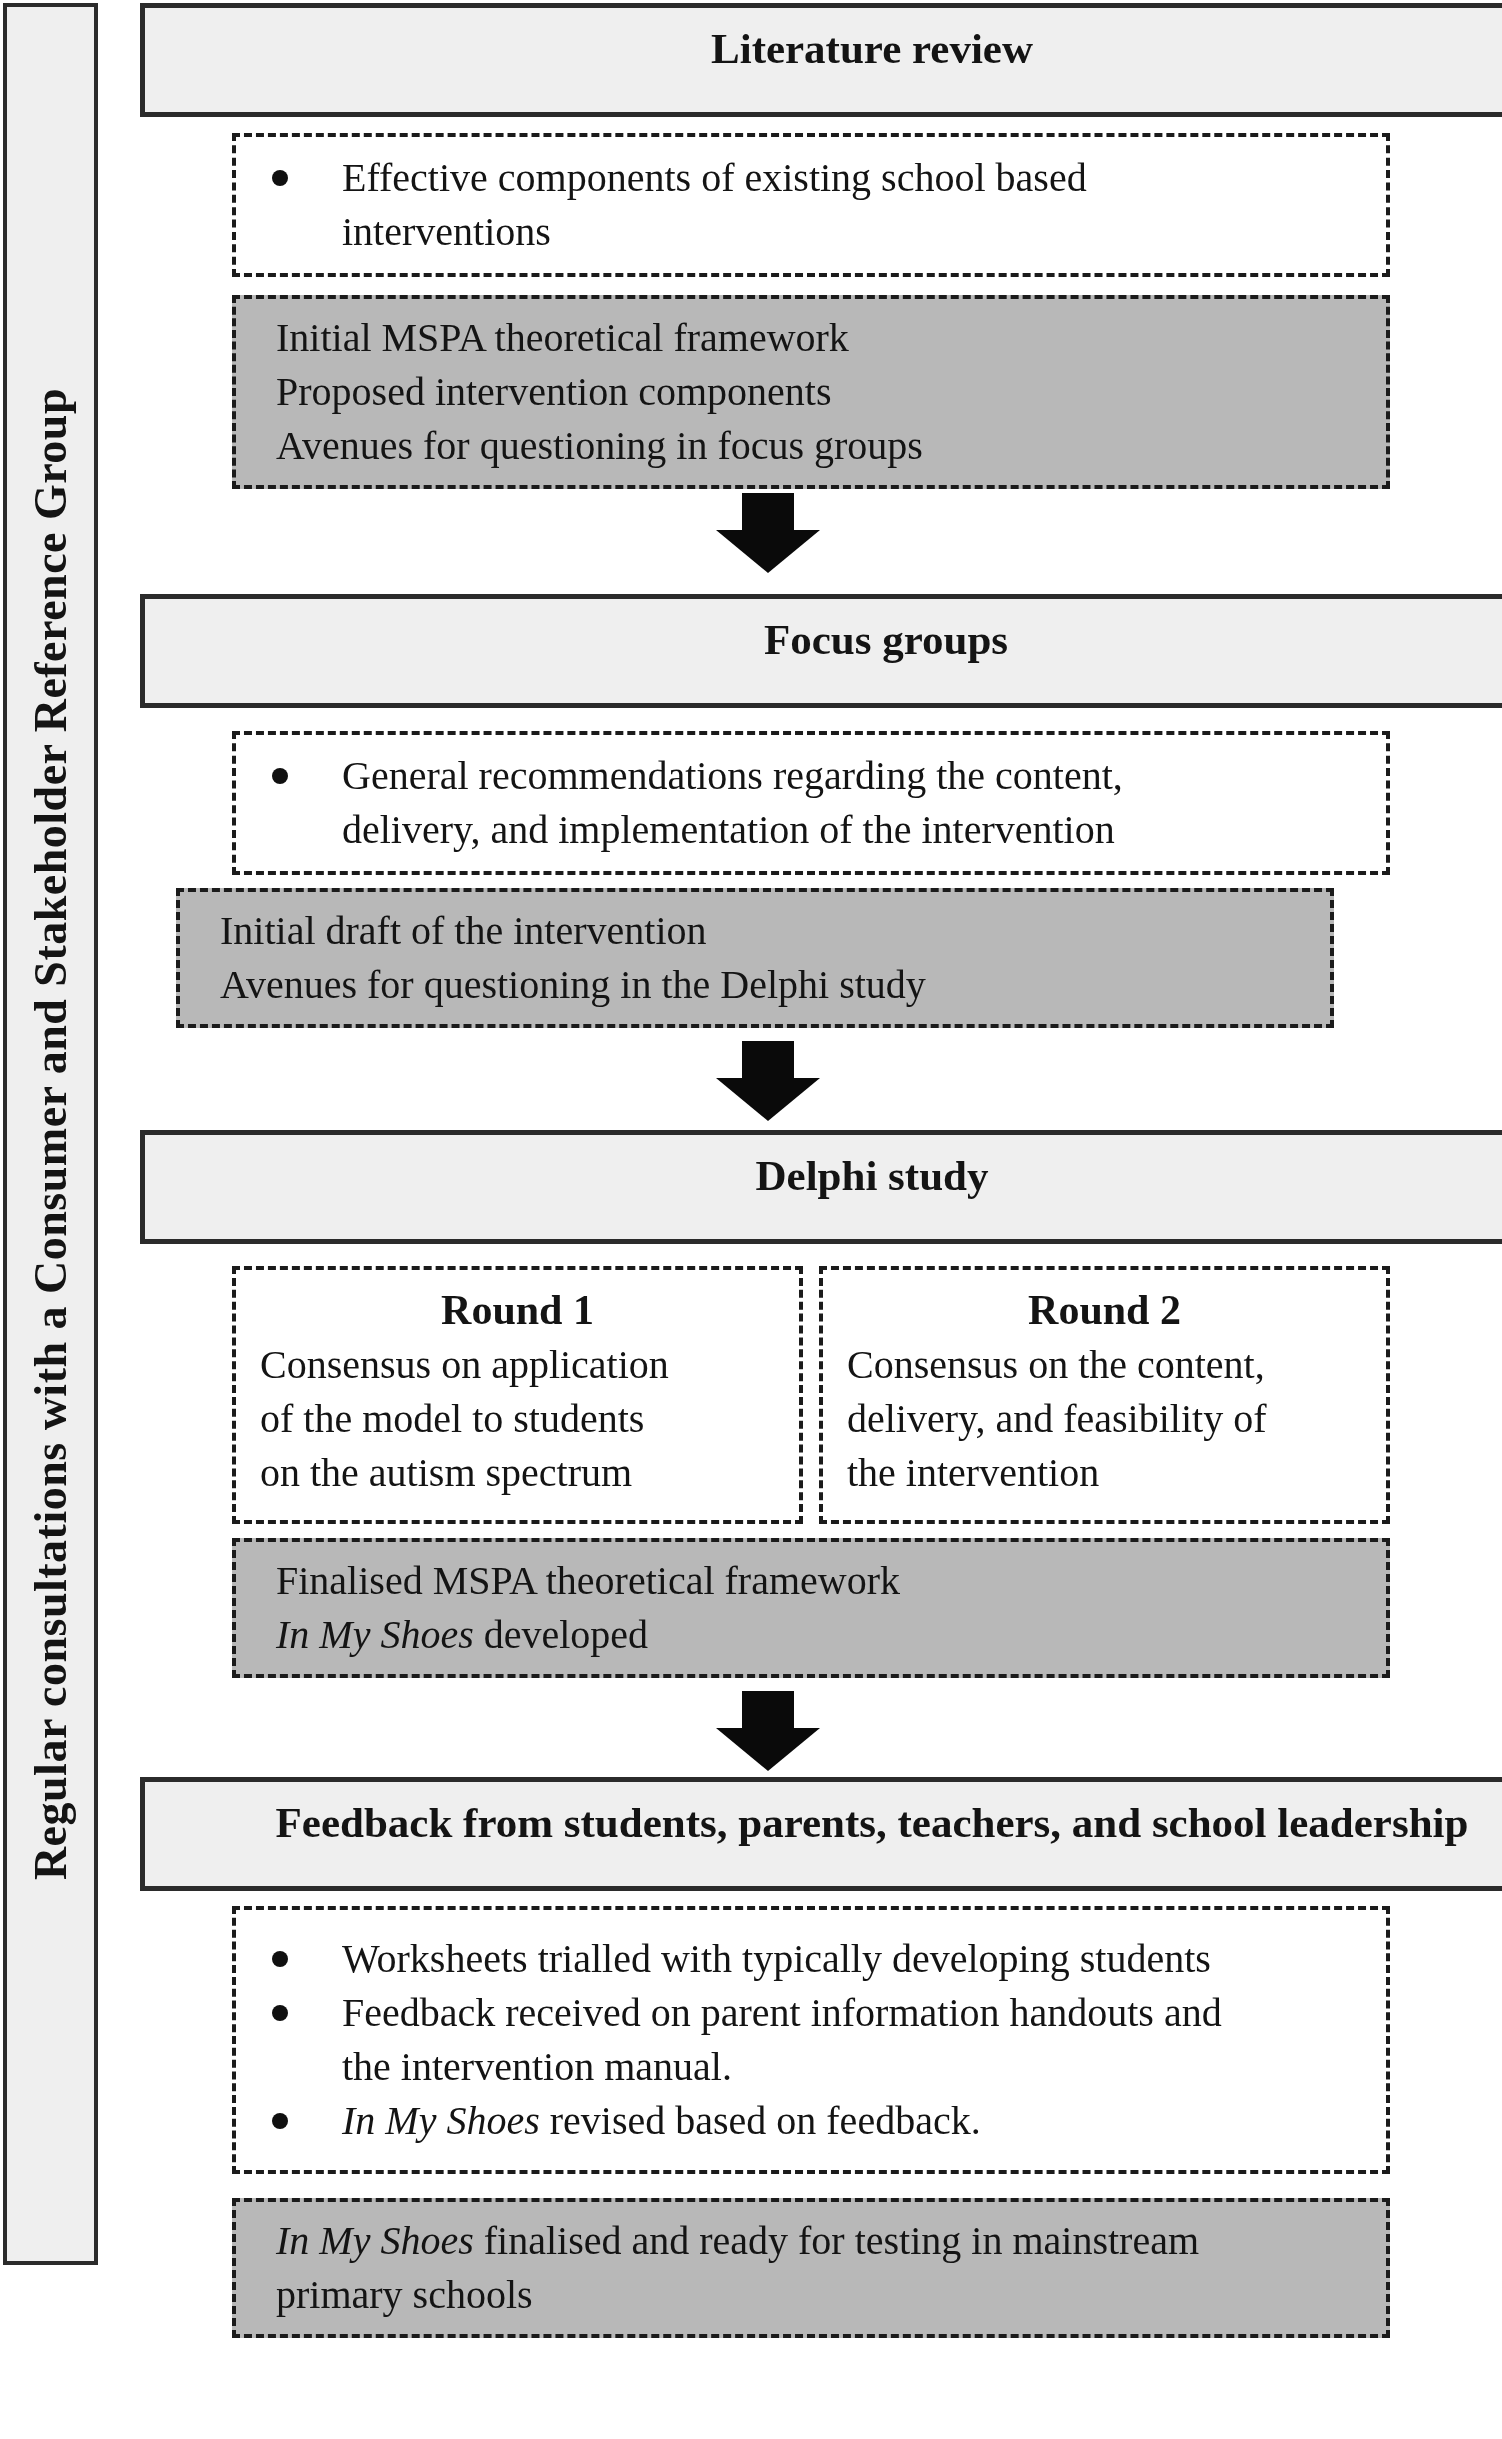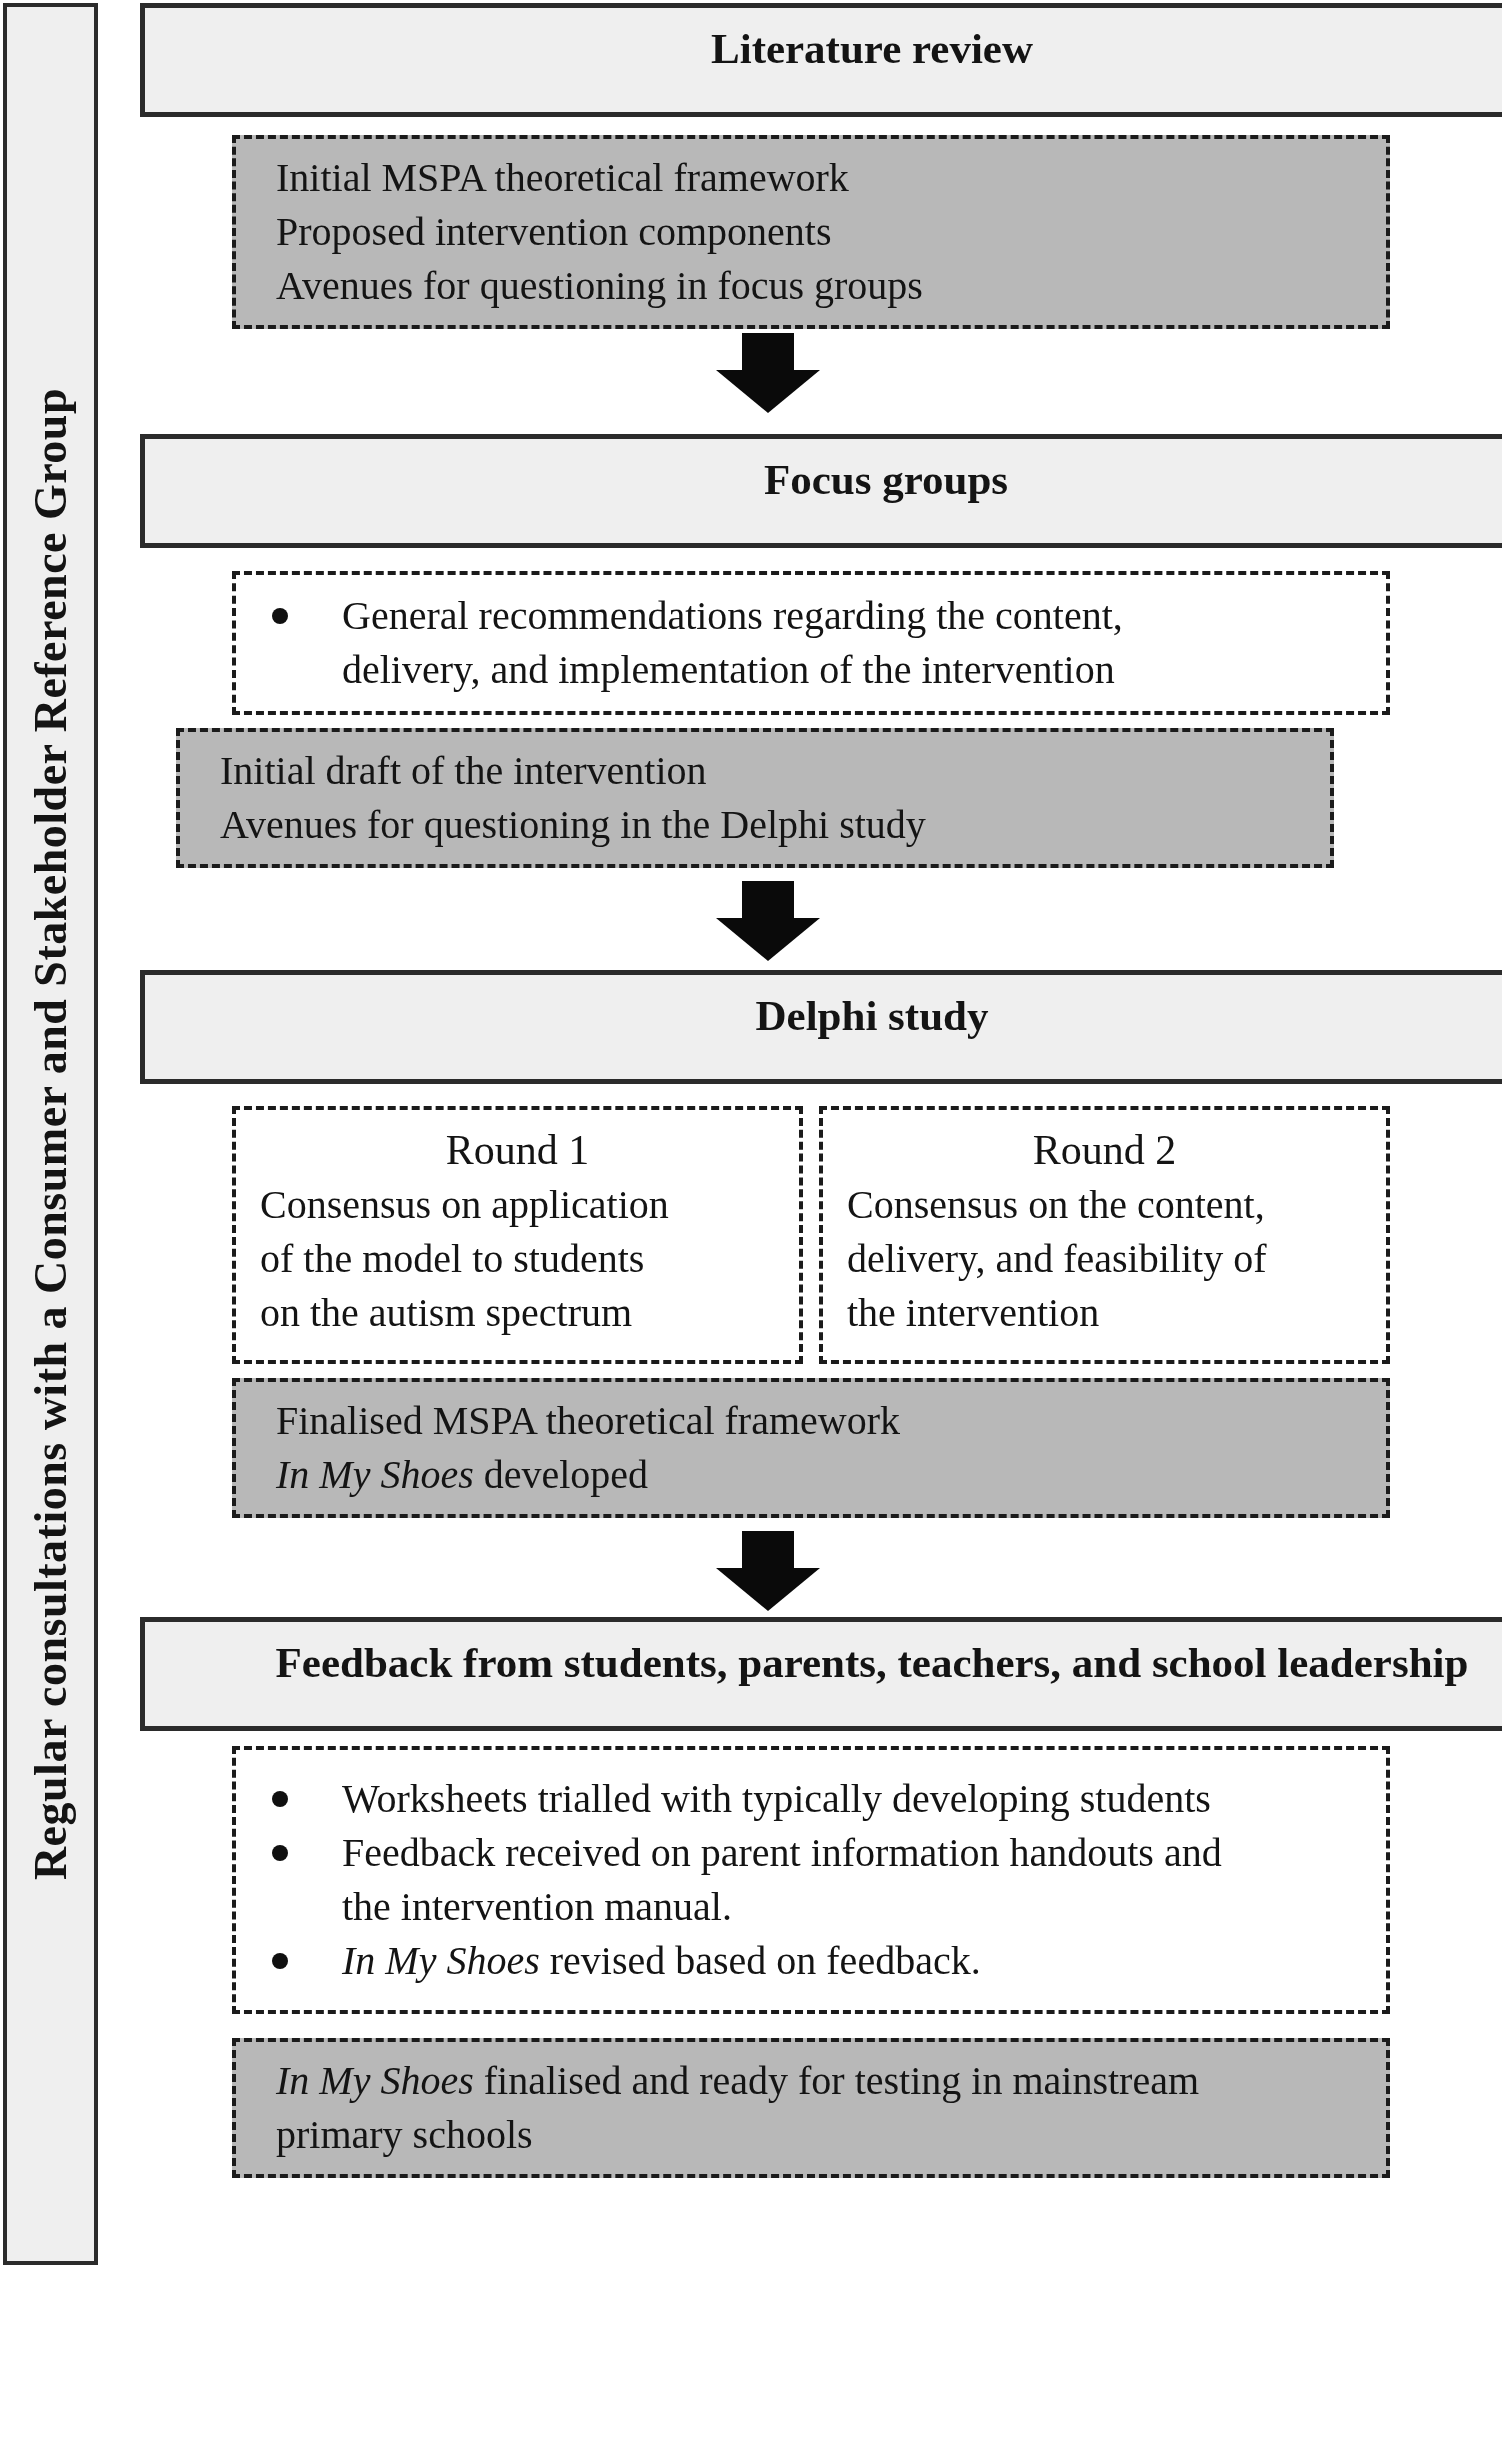--- a/index.html
+++ b/index.html
@@ -52,21 +52,21 @@
   .output-box{
     border:4px dashed #1b1b1b;background:var(--output-fill);
     padding:12px 28px 12px 40px;
   }
   .output-line{font-size:40px;line-height:54px;white-space:pre-line;}
   .round-row{display:flex;gap:16px;margin-left:92px;width:1158px;}
   .round-box{
     box-sizing:border-box;flex:1;height:258px;border:4px dashed #1b1b1b;background:#fff;
     padding:12px 24px;
   }
-  .round-title{text-align:center;font-weight:normal;font-size:42px;line-height:56px;}
+  .round-title{text-align:center;font-weight:bold;font-size:42px;line-height:56px;}
   .round-body{font-size:40px;line-height:54px;white-space:pre-line;}
   
   .arrow{align-self:flex-start;margin-left:576px;width:104px;}
   .arrow-shaft{width:52px;height:37px;background:var(--arrow);margin:0 auto;}
   .arrow-head{
     width:0;height:0;margin:0 auto;
     border-left:52px solid transparent;border-right:52px solid transparent;
     border-top:43px solid var(--arrow);
   }
   
@@ -93,20 +93,27 @@
 
   <aside class="sidebar">
     <span class="sidebar-label">Regular consultations with a Consumer and Stakeholder Reference Group</span>
   </aside>
 
   <main class="main">
 
     <section id="sec1">
       <div class="header-box">
         <span>Literature review</span>
+      </div>
+      <div class="inner bullet-box">
+        <div class="bullet-row">
+          <span class="bullet-dot"></span>
+          <span class="bullet-text"><span>Effective components of existing school based
+interventions</span></span>
+        </div>
       </div>
       <div class="inner output-box">
         <div class="output-line"><span>Initial MSPA theoretical framework</span></div>
         <div class="output-line"><span>Proposed intervention components</span></div>
         <div class="output-line"><span>Avenues for questioning in focus groups</span></div>
       </div>
       <div class="arrow">
         <div class="arrow-shaft"></div>
         <div class="arrow-head"></div>
       </div>

